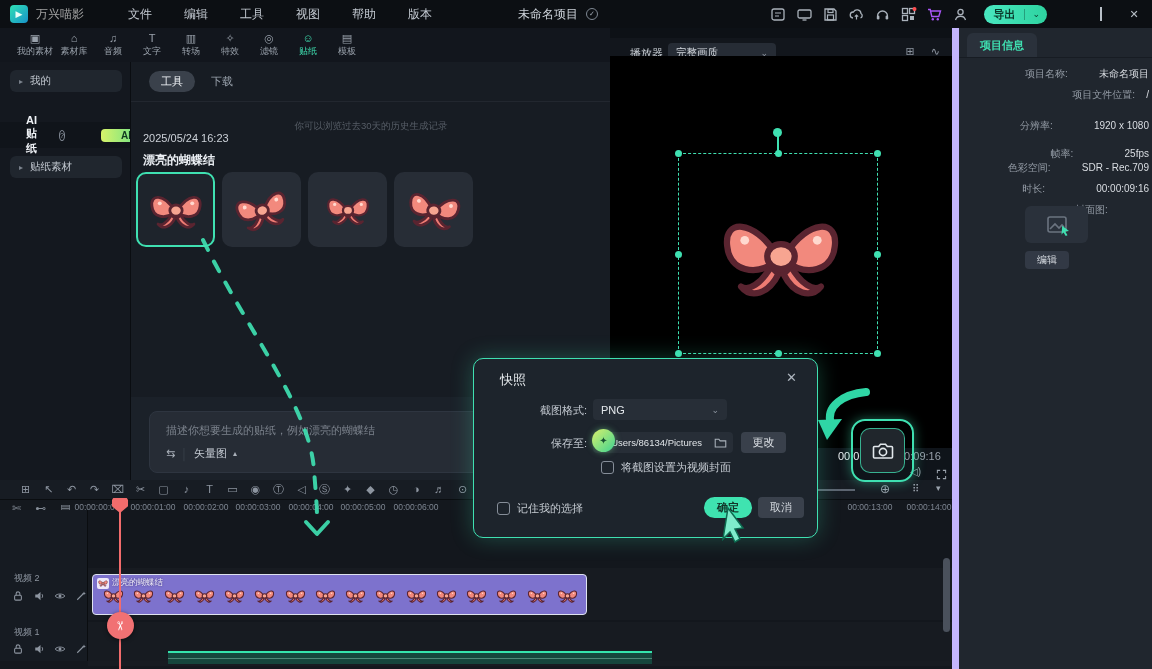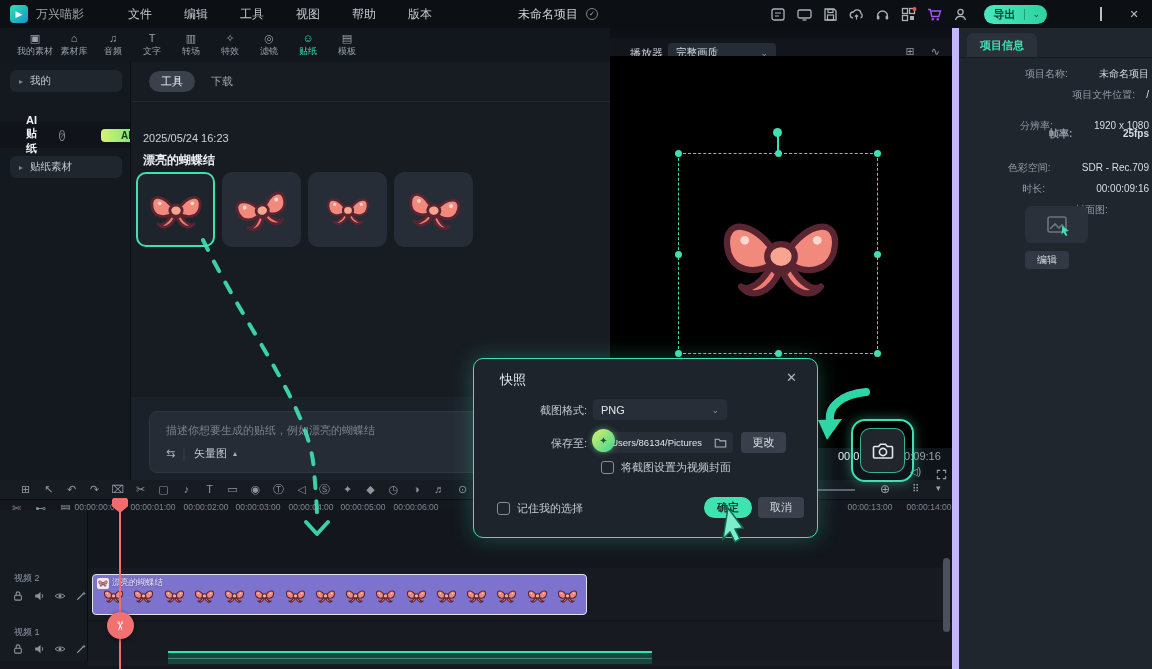--- a/index.html
+++ b/index.html
@@ -351,20 +351,21 @@
     <div class="sgroup" style="top:94px;">
       <span class="ar">▸</span>
       <span>贴纸素材</span>
     </div>
   </div>
   <div id="mcontent">
     <div id="subtabs">
       <div id="tabtools">工具</div>
       <div id="tabdl">下载</div>
     </div>
+    <div id="hint">你可以浏览过去30天的历史生成记录</div>
     <div id="gentime">2025/05/24 16:23</div>
     <div id="gentitle">漂亮的蝴蝶结</div>
     <div id="cards">
       <div class="card sel">
             <svg viewBox="0 0 100 80">
               <use href="#bowsym"></use>
             </svg>
           </div>
       <div class="card">
             <svg viewBox="0 0 100 80" style="transform:rotate(-14deg)">
@@ -445,21 +446,21 @@
         <span class="pv">未命名项目</span>
       </div>
   <div class="pirow" style="top:61px;">
         <span class="pl">项目文件位置:</span>
         <span class="pv">/</span>
       </div>
   <div class="pirow" style="top:92px;">
         <span class="pl">分辨率:</span>
         <span class="pv">1920 x 1080</span>
       </div>
-  <div class="pirow" style="top:100px;font-weight:bold;">
+  <div class="pirow" style="top:120px;">
         <span class="pl">帧率:</span>
         <span class="pv">25fps</span>
       </div>
   <div class="pirow" style="top:134px;">
         <span class="pl">色彩空间:</span>
         <span class="pv">SDR - Rec.709</span>
       </div>
   <div class="pirow" style="top:155px;">
         <span class="pl">时长:</span>
         <span class="pv">00:00:09:16</span>

